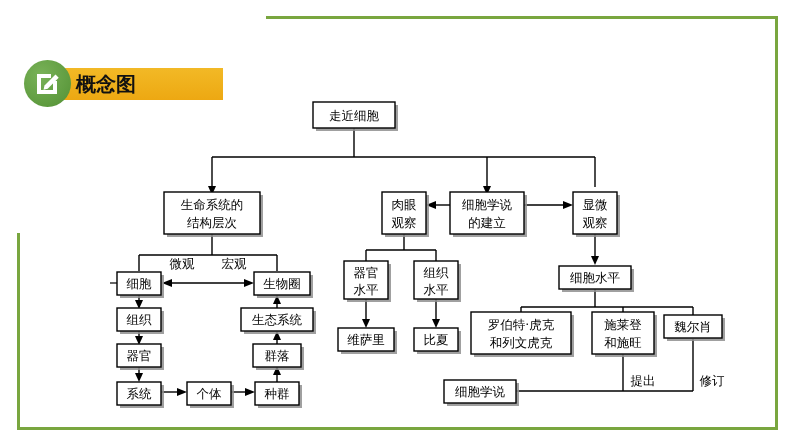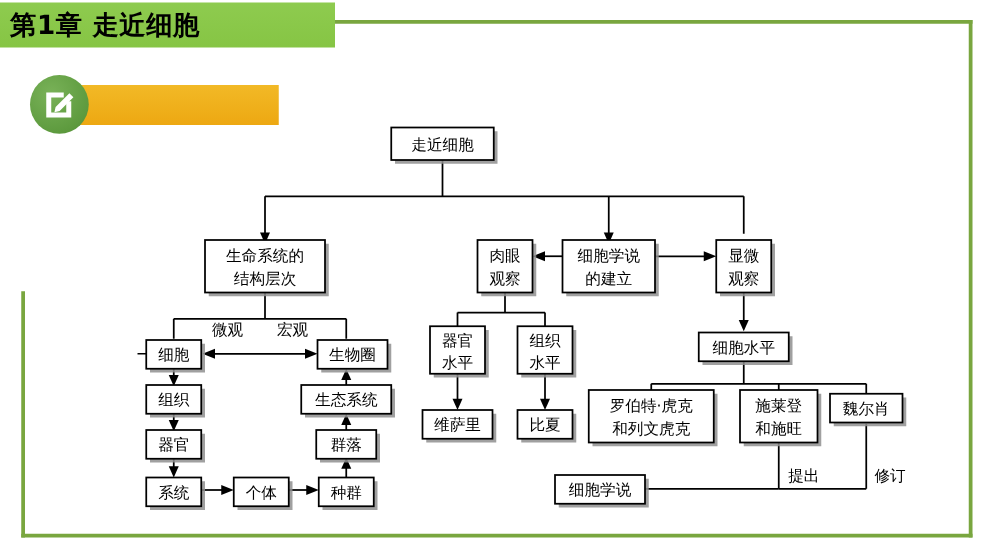--- a/index.html
+++ b/index.html
@@ -143,31 +143,29 @@
 </head>
 <body>
 
 <div id="page">
 
   <div class="frame-top-right"></div>
   <div class="frame-right"></div>
   <div class="frame-bottom"></div>
   <div class="frame-left"></div>
 
-  <div class="title-banner">
-    <div class="title-text">第1章 走近细胞</div>
-  </div>
 
   <div class="chip-badge"></div>
   <div class="chip-circle">
     <svg width="47" height="47" viewBox="0 0 47 47" aria-hidden="true">
       <path d="M13 14 h14 v4 h-10 v12 h12 v-9 h4 v13 h-20 z" fill="#ffffff"></path>
       <path d="M20.5 25.5 L31.5 14.5 l3.2 3.2 L23.7 28.7 l-4.2 1 z" fill="#ffffff"></path>
     </svg>
   </div>
+  <div class="chip-label">概念图</div>
 
   <svg id="map" viewBox="0 0 794 330">
     <g id="edges">
 
       <path class="edge" d="M354 33 V 62"></path>
 
       <path class="edge" d="M212 62 H 595"></path>
 
       <path class="edge" d="M212 62 V 92"></path>
       <polygon points="212,100 208,91 216,91" fill="#000"></polygon>

